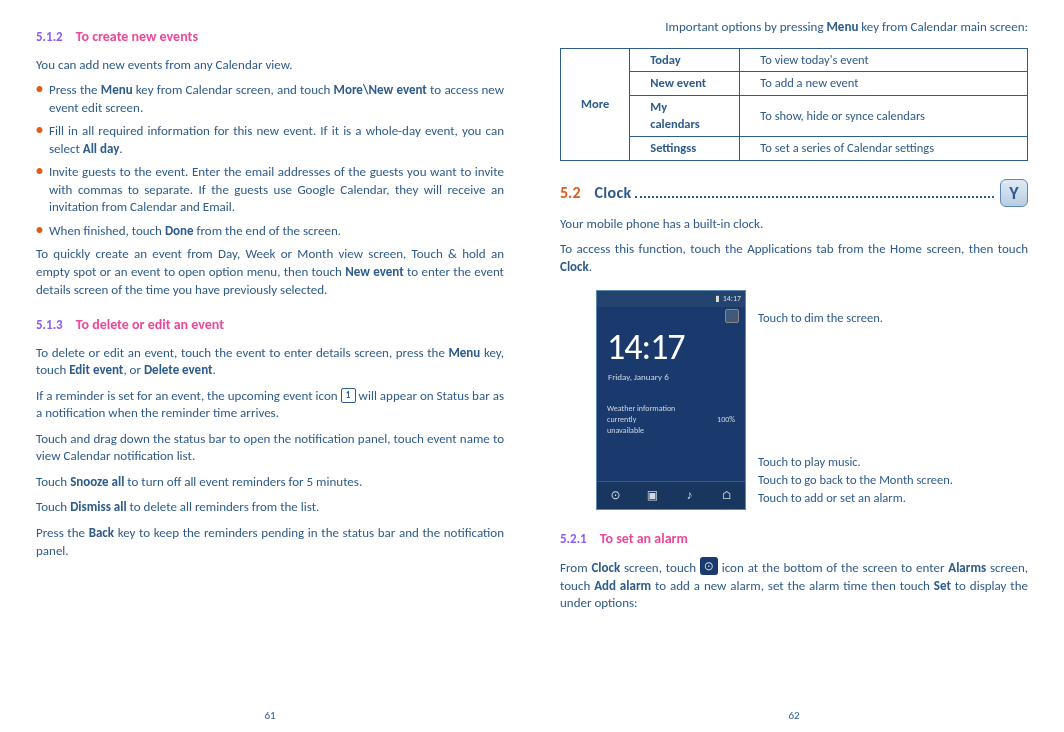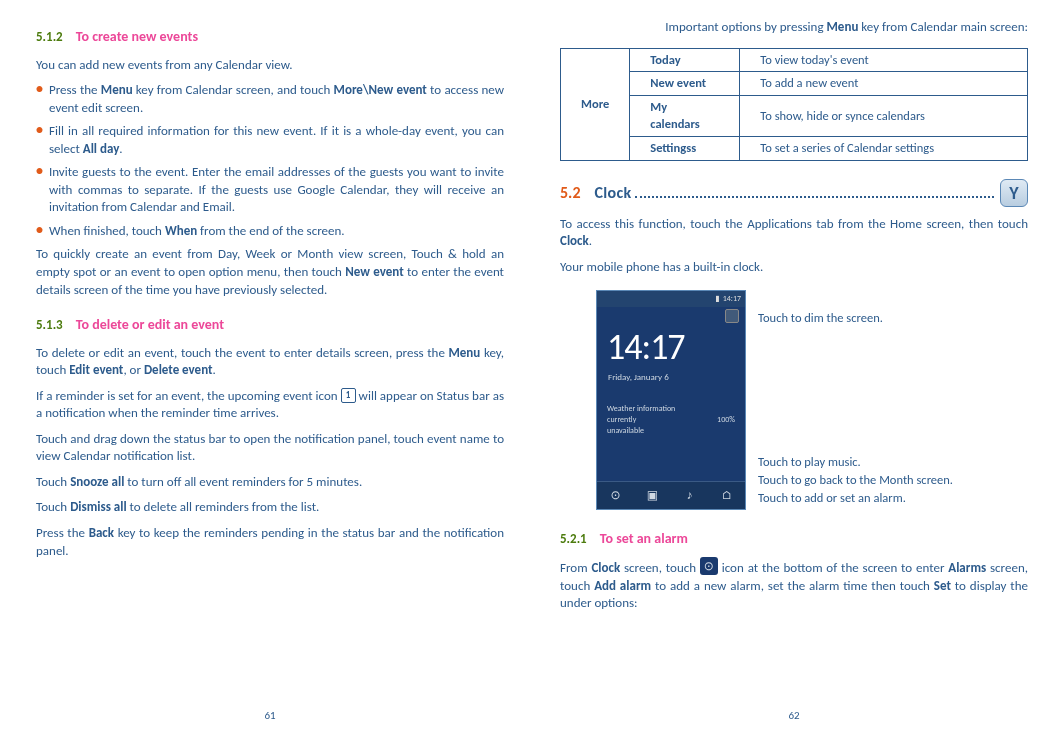--- a/index.html
+++ b/index.html
@@ -21,21 +21,21 @@
     display: flex;
     flex-direction: column;
   }
   .page-num {
     text-align: center;
     font-size: 11px;
     position: absolute;
     bottom: 0;
     left: 0; right: 0;
   }
-  .sub { color: #4d7c0f; font-weight: bold; margin-top: 6px; margin-bottom: 4px; }
+  .sub { color: #8b5cf6; font-weight: bold; margin-top: 6px; margin-bottom: 4px; }
   .sub-title { color: #ec4899; font-weight: bold; font-size: 14px; margin-left: 13px; }
   .sub-row { display: flex; align-items: baseline; margin-bottom: 6px; margin-top: 4px; }
   p { margin-bottom: 8px; text-align: justify; }
   .bullet { display: flex; margin-bottom: 6px; }
   .bullet .dot { color: #e15b1a; font-weight: bold; margin-right: 6px; line-height: 1.2; font-size: 14px; }
   .bullet .txt { flex: 1; text-align: justify; }
   b { font-weight: bold; }
   .sec-row { display: flex; align-items: center; margin-top: 18px; margin-bottom: 8px; }
   .sec-num { color: #e15b1a; font-weight: bold; font-size: 16px; margin-right: 14px; }
   .sec-title { font-weight: bold; font-size: 16px; flex: 1; letter-spacing: 0.3px;}
@@ -120,21 +120,21 @@
   </div>
 
   <div class="bullet">
     <span class="dot">•</span>
     <span class="txt">Invite guests to the event. Enter the email addresses of the guests you want to invite with commas to separate. If the guests use Google Calendar, they will receive an invitation from Calendar and Email.</span>
   </div>
 
   <div class="bullet">
     <span class="dot">•</span>
     <span class="txt">
-      <span>When finished, touch </span><b>When</b><span> from the end of the screen.</span>
+      <span>When finished, touch </span><b>Done</b><span> from the end of the screen.</span>
     </span>
   </div>
 
   <p>
     <span>To quickly create an event from Day, Week or Month view screen, Touch &amp; hold an empty spot or an event to open option menu, then touch </span><b>New event</b><span> to enter the event details screen of the time you have previously selected.</span>
   </p>
 
   <div class="sub-row">
     <span class="sub">5.1.3</span>
     <span class="sub-title">To delete or edit an event</span>
@@ -196,25 +196,25 @@
 
   <div class="sec-row">
     <span class="sec-num">5.2</span>
     <span class="sec-title" style="display:flex;align-items:baseline;">
       <span>Clock</span>
       <span class="sec-dots"></span>
     </span>
     <span class="clock-icon">Y</span>
   </div>
 
+  <p>Your mobile phone has a built-in clock.</p>
+
   <p>
     <span>To access this function, touch the Applications tab from the Home screen, then touch </span><b>Clock</b><span>.</span>
   </p>
-
-  <p>Your mobile phone has a built-in clock.</p>
 
   <div class="phone-area">
     <div class="phone">
       <div class="statusbar">
         <span>▮</span>
         <span>14:17</span>
       </div>
       <div class="dimbtn-wrap">
           <div class="dimbtn"></div>
         </div>

